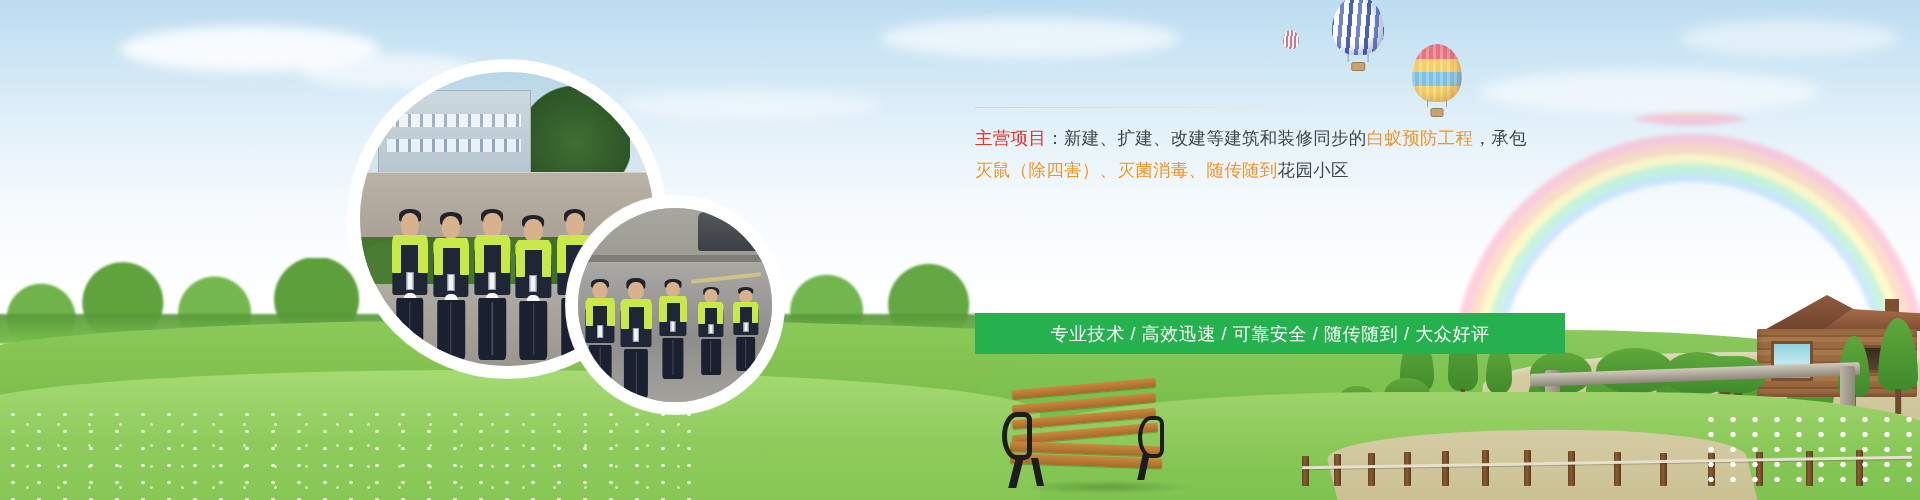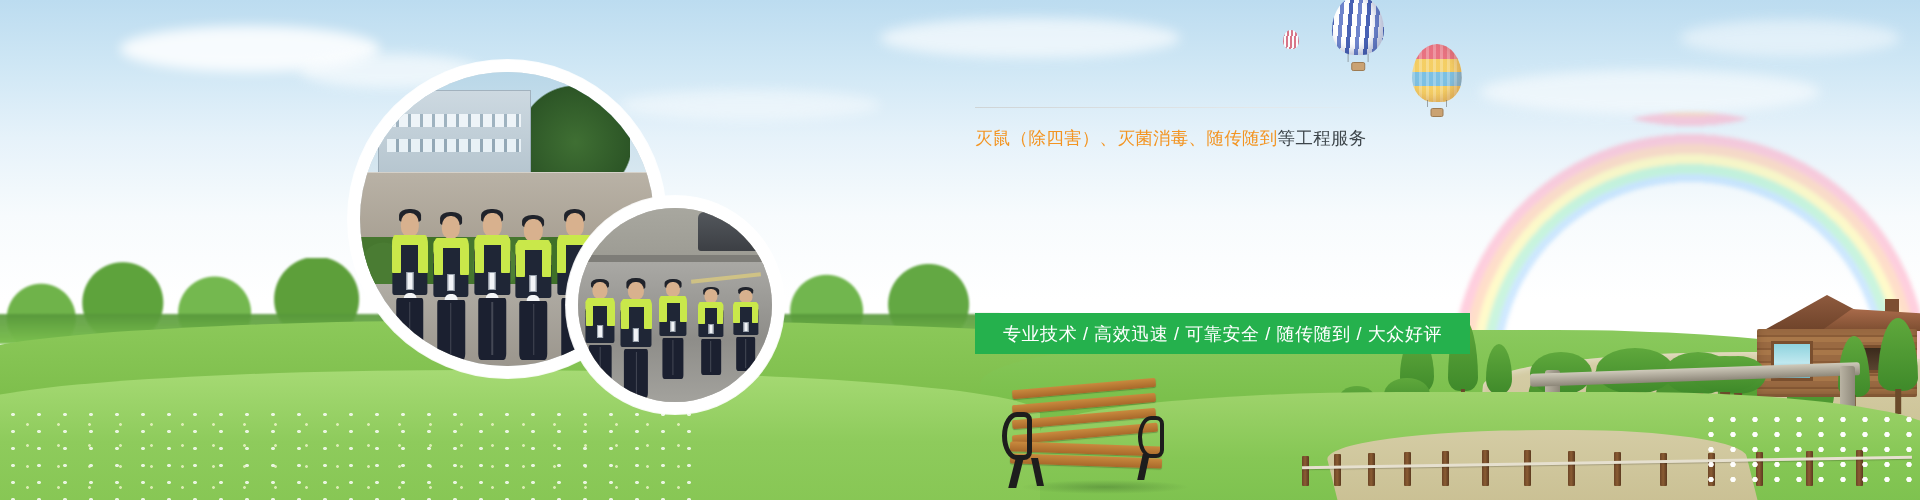--- a/index.html
+++ b/index.html
@@ -393,21 +393,21 @@
   .body-line {
     font-size:17.5px; line-height:32px; color:#444b50;
     white-space:nowrap; letter-spacing:.3px;
   }
   .t-red    { color:#e8312a; }
   .t-orange { color:#f39421; }
   .t-dark   { color:#3e464b; }
 
   .feature-bar {
     position:absolute; left:0; top:213px;
-    width:495px; height:41px;
+    width:590px; height:41px;
     background:#25b14d;
     display:flex; align-items:center; justify-content:center;
   }
   .feature-bar .fb-text {
     color:#ffffff; font-size:18px; letter-spacing:.6px; white-space:nowrap;
   }
 </style>
 </head>
 <body>
 
@@ -693,24 +693,27 @@
   </div>
 
   <div class="text-block">
 
 
 
     <div class="divider"></div>
 
     <div class="body-text">
 
-
-
       <div class="body-line">
-        <span class="t-orange">灭鼠（除四害）、灭菌消毒、随传随到</span><span class="t-dark">等工程服务</span>
+        <span class="t-red">主营项目</span><span class="t-dark">：</span><span class="t-dark">新建、扩建、改建等建筑和装修同步的</span><span class="t-orange">白蚁预防工程</span><span class="t-dark">，承包</span>
+      </div>
+
+
+      <div class="body-line">
+        <span class="t-orange">灭鼠（除四害）、灭菌消毒、随传随到</span><span class="t-dark">花园小区</span>
       </div>
 
     </div>
 
     <div class="feature-bar">
       <span class="fb-text">专业技术 / 高效迅速 / 可靠安全 / 随传随到 / 大众好评</span>
     </div>
 
   </div>
 

